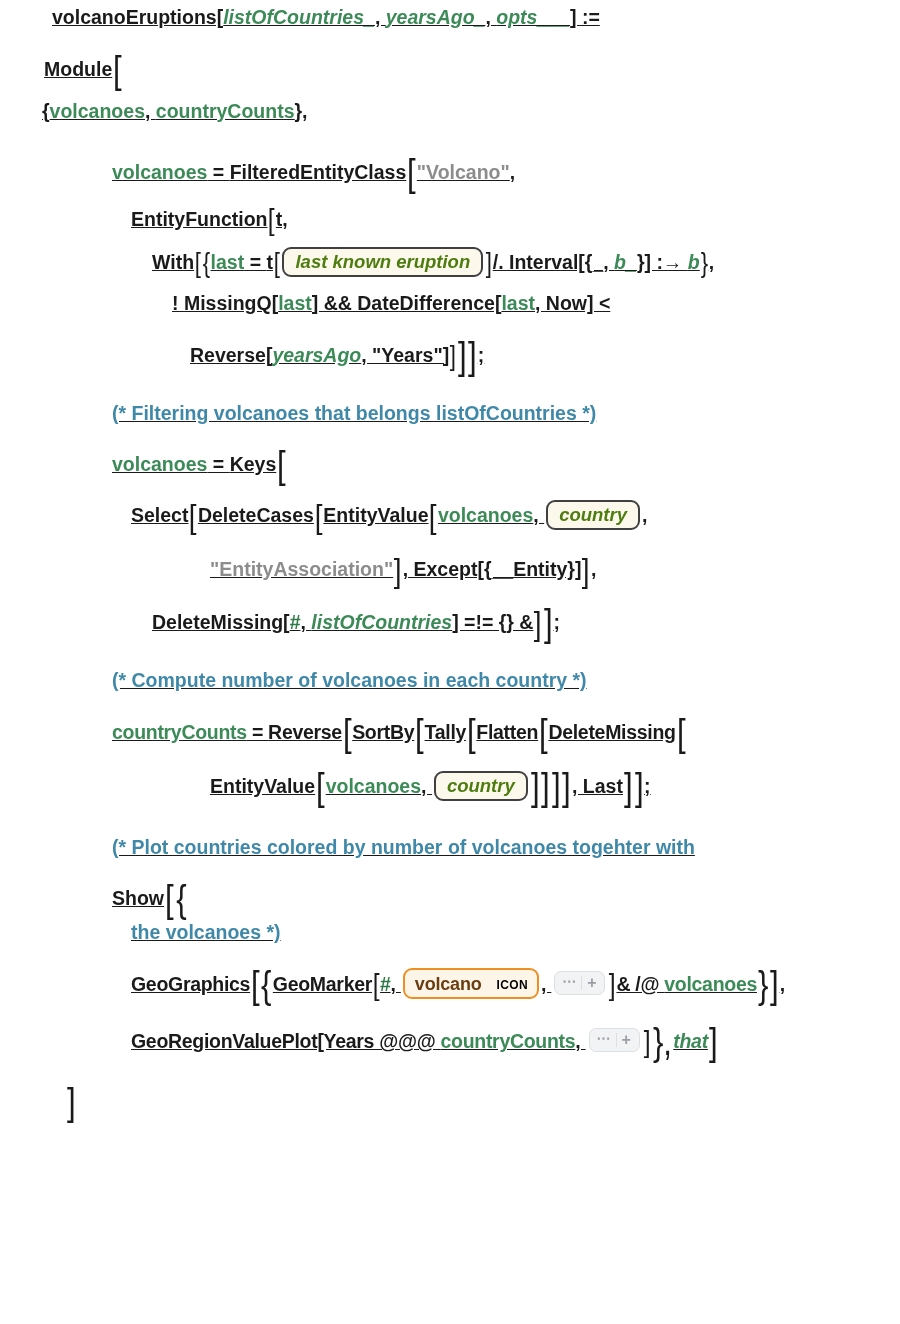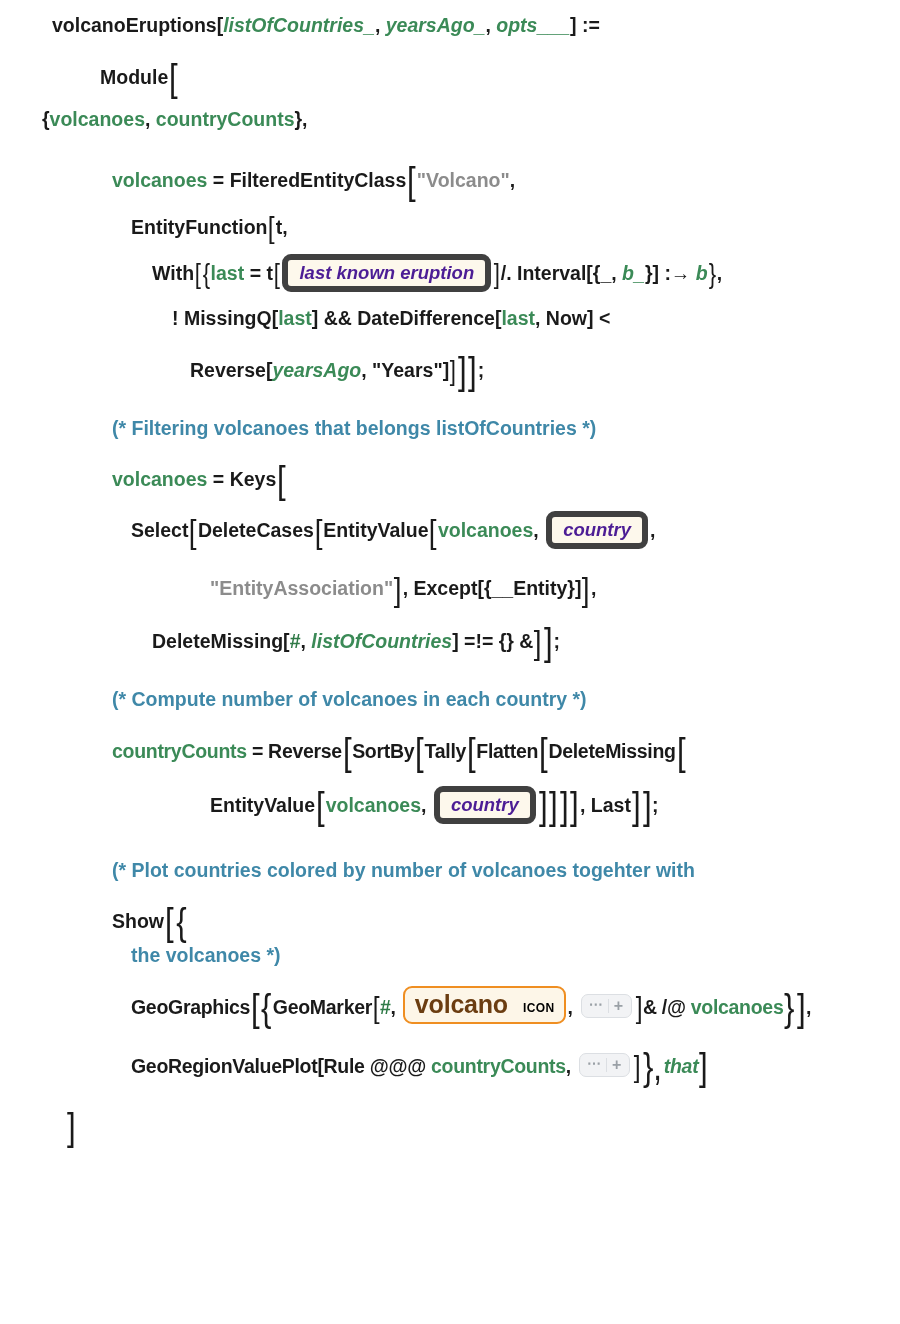--- a/index.html
+++ b/index.html
@@ -8,41 +8,42 @@
     background: transparent;
   }
   body {
     width: 900px;
     height: 1324px;
     position: relative;
     font-family: "Liberation Sans", sans-serif;
   }
   #code {
     position: absolute;
-    left: 0; top: 16px;
+    left: 0; top: 8px;
     width: 748px;
     font-family: "Liberation Sans", sans-serif;
     font-size: 19.5px;
     font-weight: 700;
     color: #1a1a1a;
+    text-decoration: underline;
     -webkit-font-smoothing: antialiased;
   }
   .ln {
     white-space: nowrap;
     line-height: 1.0;
     padding: 0;
   }
   
   .ln + .ln { margin-top: 16px; }
   .gap { height: 26px; }
   .gap-sm { height: 10px; }
 
   
   .i0 { padding-left: 52px; }
-  .i1 { padding-left: 100px; }
+  .i1 { padding-left: 44px; }
   .i2 { padding-left: 42px; }
   .i3 { padding-left: 112px; }
   .i4 { padding-left: 131px; }
   .i5 { padding-left: 152px; }
   .i6 { padding-left: 172px; }
   .i7 { padding-left: 190px; }
   .i8 { padding-left: 210px; }
 
   
   .sym       { color: #1a1a1a; }
@@ -63,25 +64,25 @@
   }
   .b1 { font-size: 30px;  top: 4px; }
   .b2 { font-size: 38px;  top: 7px; }
   .b3 { font-size: 27px;  top: 3px; }
   .b4 { font-size: 34px;  top: 6px; }
 
   
   .chip {
     display: inline-block;
     background: #fdf8ec;
-    border: 6px solid #404040;
+    border: 2px solid #404040;
     border-radius: 9px;
     padding: 1px 11px 2px 11px;
     margin: 0 2px;
-    color: #4c1d95;
+    color: #4d7c0f;
     font-style: italic;
     font-weight: 700;
     font-size: 18.5px;
     line-height: 1.25;
     vertical-align: baseline;
     position: relative;
     top: -1px;
     box-shadow: 0 0 0 1px #fdf8ec inset;
   }
   .chip-icon {
@@ -93,21 +94,21 @@
     margin: 0 2px;
     vertical-align: baseline;
     position: relative;
     top: -1px;
     line-height: 1.25;
   }
   .chip-icon .nm {
     color: #6b3d11;
     font-weight: 800;
     font-style: normal;
-    font-size: 25px;
+    font-size: 18px;
     letter-spacing: -0.2px;
   }
   .chip-icon .kind {
     color: #000000;
     font-weight: 600;
     font-style: normal;
     font-size: 12px;
     letter-spacing: 0.4px;
     margin-left: 15px;
     position: relative;
@@ -207,17 +208,17 @@
   <div class="gap"></div>
   <div class="gap-sm"></div>
 
   <div class="ln i3"><span class="cmt">(* Plot countries colored by number of volcanoes togehter with</span></div>
   <div class="ln i3"><span class="sym">Show</span><span class="br b2">[</span><span class="br b2">{</span></div>
 
   <div class="ln" style="padding-left:131px; margin-top:12px"><span class="cmt">the volcanoes *)</span></div>
 
   <div class="ln i4 tight"><span class="sym">GeoGraphics</span><span class="br b2">[</span><span class="br b2">{</span><span class="sym">GeoMarker</span><span class="br b1">[</span><span class="slot">#</span><span class="sym">, </span><span class="chip-icon"><span class="nm">volcano</span><span class="kind">ICON</span></span><span class="sym">, </span><span class="dotsbtn"><span class="dots">⋯</span><span class="divider"></span><span class="plus">+</span></span><span class="br b1">]</span><span class="sym">&amp; /@ </span><span class="local">volcanoes</span><span class="br b2">}</span><span class="br b2">]</span><span class="sym">,</span></div>
 
-  <div class="ln i4 tight"><span class="sym">GeoRegionValuePlot[Rule @@@ </span><span class="local">countryCounts</span><span class="sym">, </span><span class="dotsbtn"><span class="dots">⋯</span><span class="divider"></span><span class="plus">+</span></span><span class="br b1">]</span><span class="br b2">}, </span><span class="patt">that</span><span class="br b2">]</span></div>
+  <div class="ln i4 tight"><span class="sym">GeoRegionValuePlot[Years @@@ </span><span class="local">countryCounts</span><span class="sym">, </span><span class="dotsbtn"><span class="dots">⋯</span><span class="divider"></span><span class="plus">+</span></span><span class="br b1">]</span><span class="br b2">}, </span><span class="patt">that</span><span class="br b2">]</span></div>
 
   <div class="ln" style="padding-left:66px; margin-top:22px"><span class="br b2">]</span></div>
 
 </div>
 
 </body></html>

